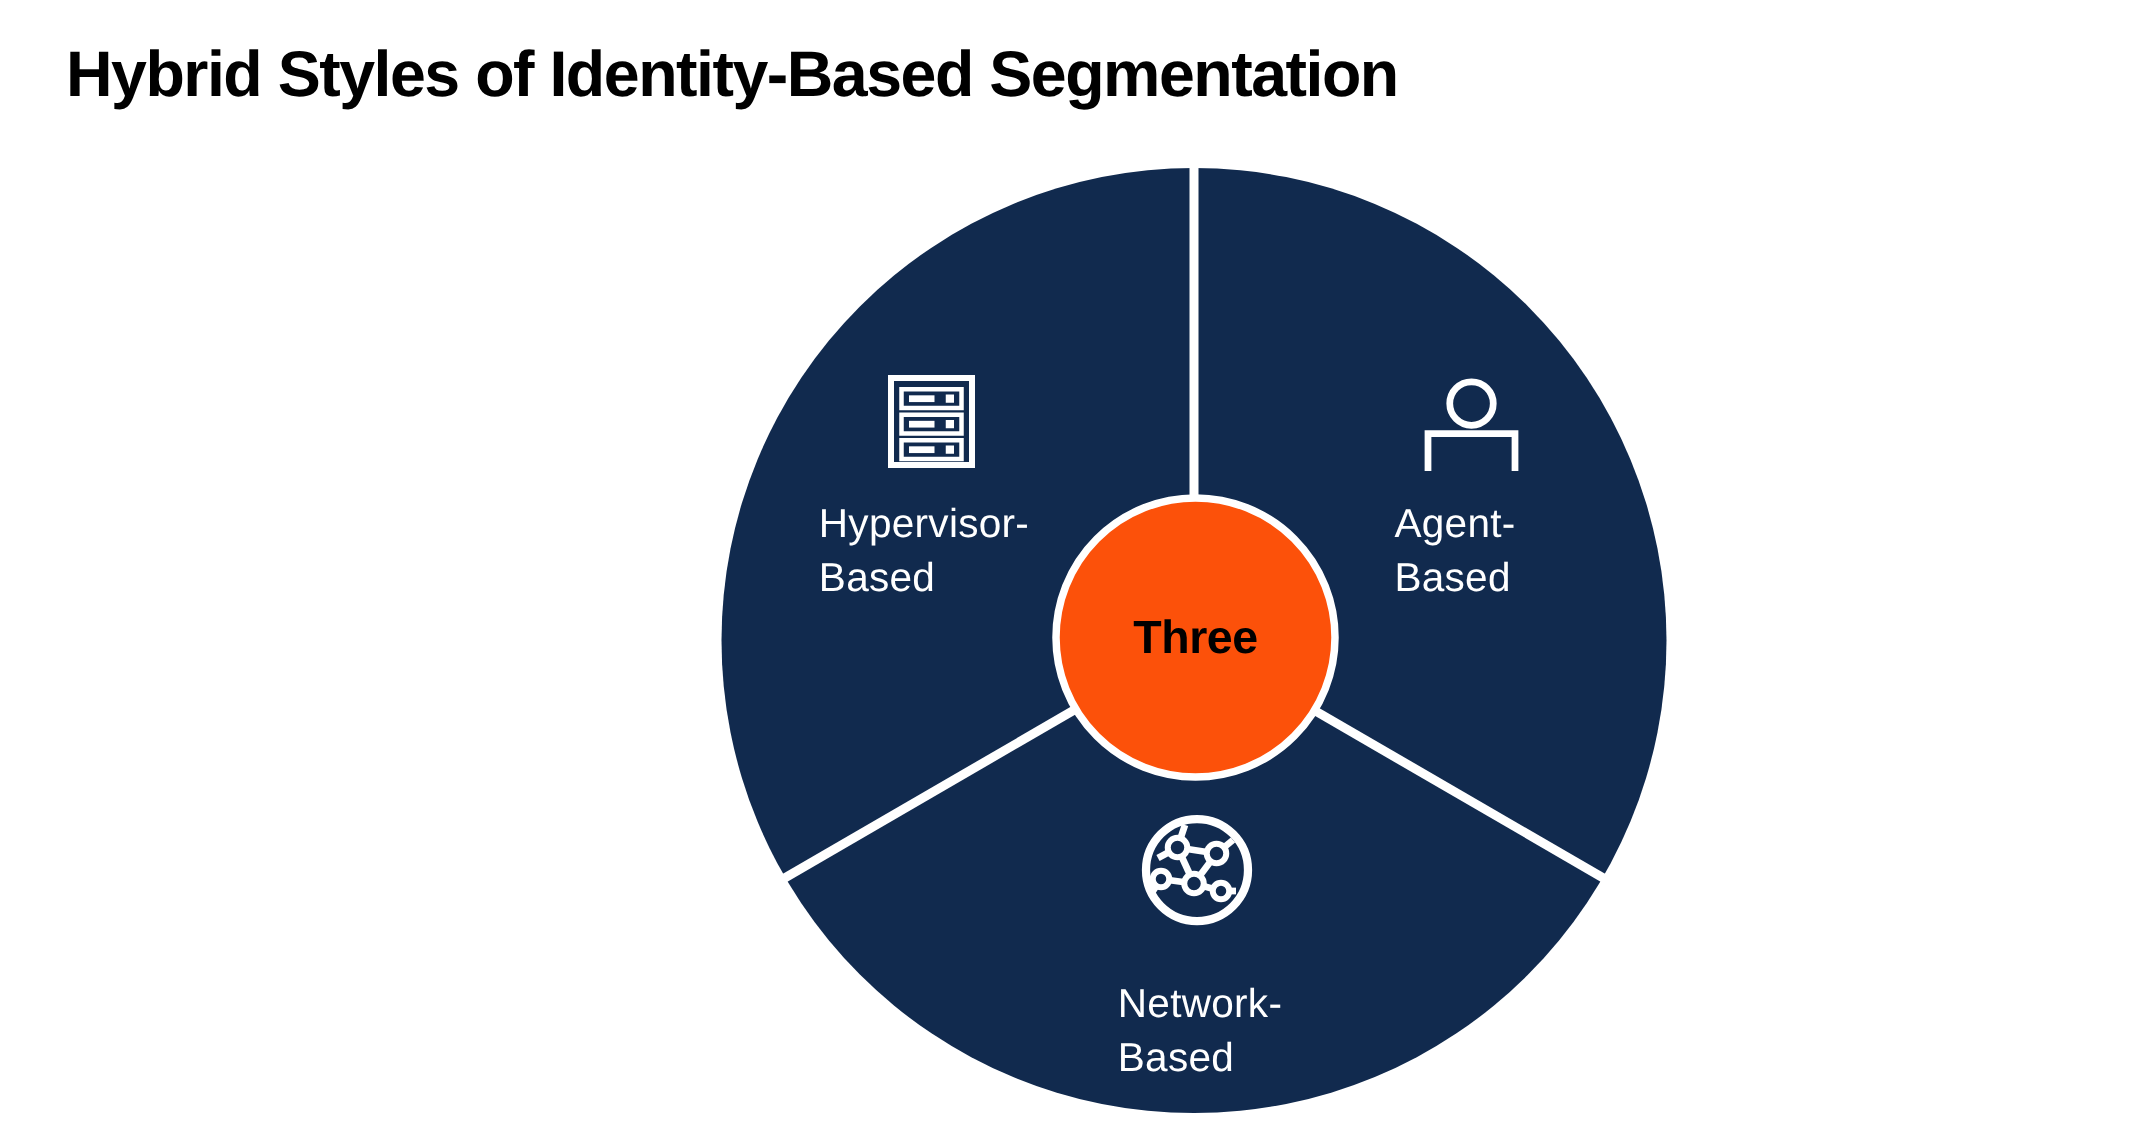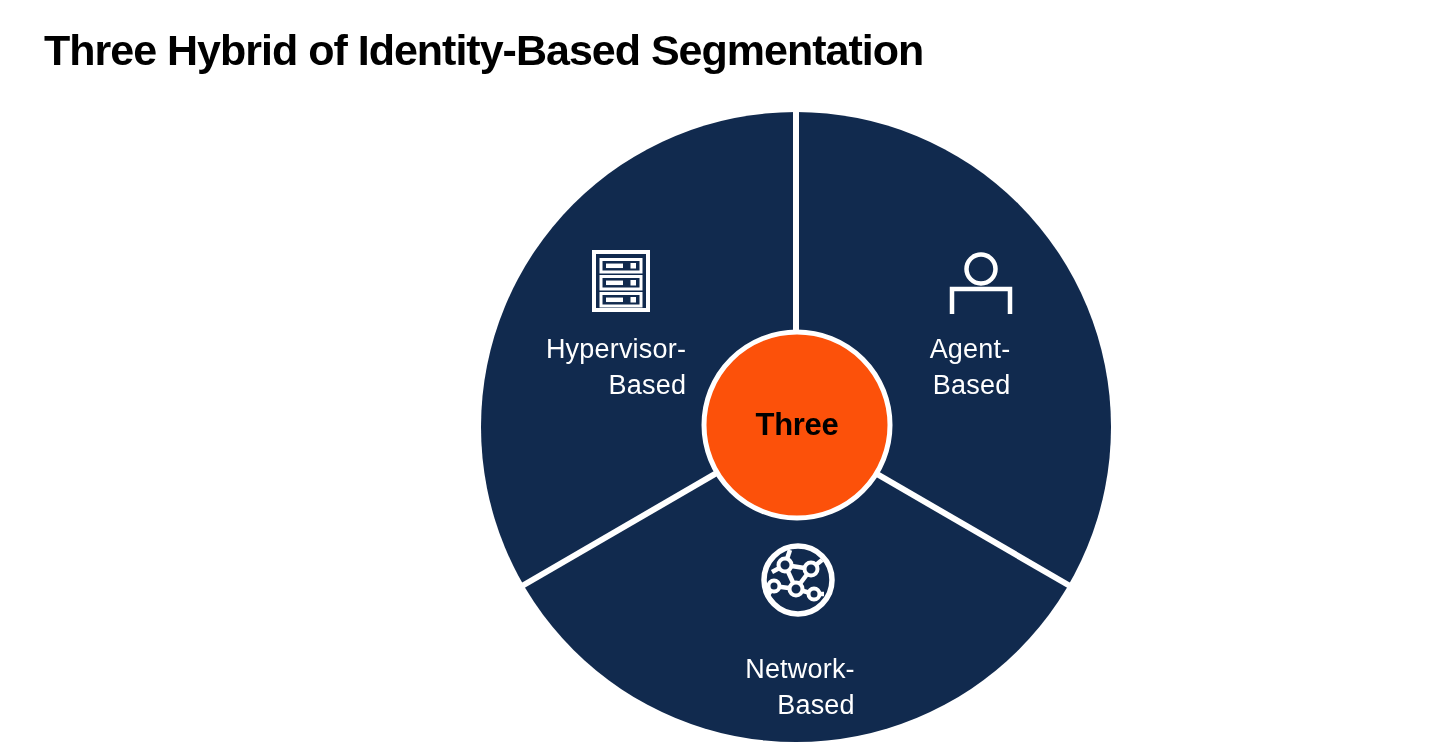--- a/index.html
+++ b/index.html
@@ -28,21 +28,21 @@
     white-space: nowrap;
   }
   .diagram-svg {
     position: absolute;
     left: 0;
     top: 0;
   }
   .seg-label {
     position: absolute;
     transform: translate(-50%, -50%);
-    text-align: right;
+    text-align: left;
     color: #ffffff;
     font-size: 27px;
     line-height: 36px;
     font-weight: 400;
     letter-spacing: 0.2px;
     white-space: nowrap;
   }
   .seg-label span { display: block; }
   .seg-label.hypervisor { left: 616px; top: 367px; }
   .seg-label.agent      { left: 970px; top: 367px; }
@@ -57,21 +57,21 @@
     font-weight: 700;
     letter-spacing: -0.3px;
     white-space: nowrap;
   }
 </style>
 </head>
 <body>
 
 <div class="stage">
 
-  <div class="page-title">Three Hybrid of Identity-Based Segmentation</div>
+  <div class="page-title">Hybrid Styles of Identity-Based Segmentation</div>
 
   <svg class="diagram-svg" width="1431" height="755" viewBox="0 0 1431 755">
 
     <circle cx="796" cy="427" r="315" fill="#112A4E"></circle>
 
     <g stroke="#FFFFFF" stroke-width="6">
       <line x1="796" y1="427" x2="796" y2="110"></line>
       <line x1="796" y1="427" x2="522" y2="586"></line>
       <line x1="796" y1="427" x2="1070" y2="586"></line>
     </g>

